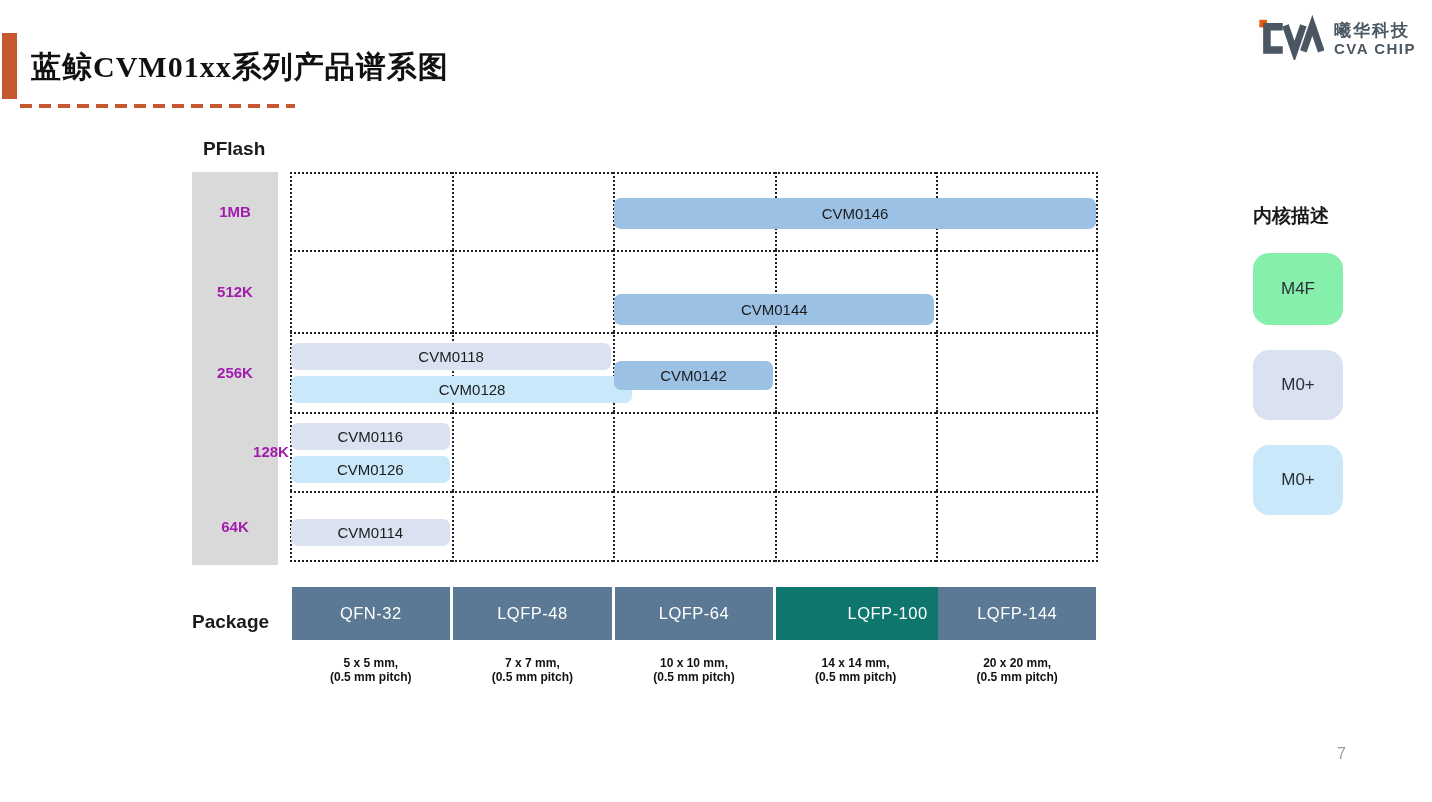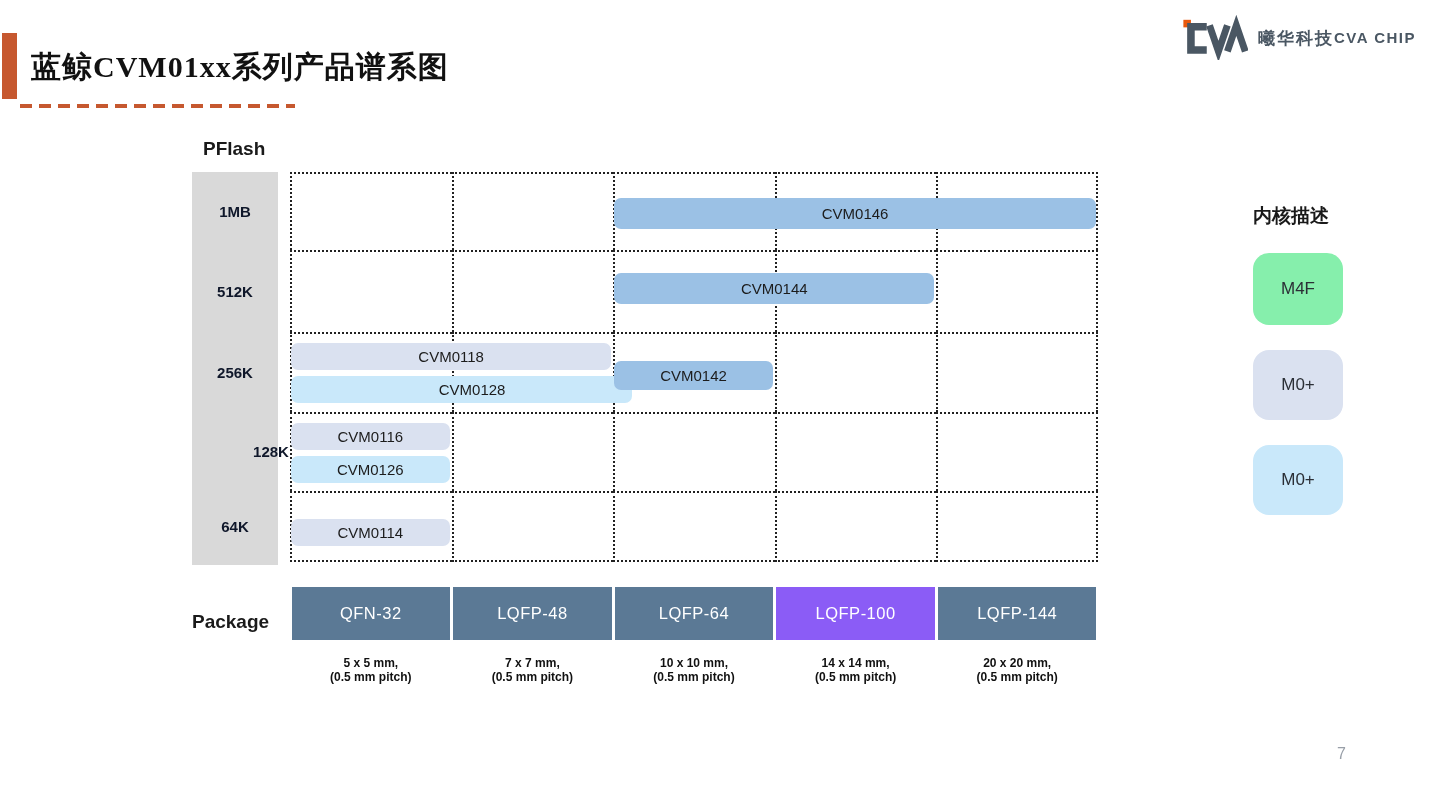--- a/index.html
+++ b/index.html
@@ -9,30 +9,30 @@
 
   
   .accent-bar{left:2px;top:33px;width:15px;height:66px;background:#C6582F;}
   .slide-title{left:31px;top:47px;font-family:"Liberation Serif","DejaVu Serif",serif;
                font-size:30px;font-weight:700;letter-spacing:1px;color:#111;white-space:nowrap;}
   .dashed-rule{left:20px;top:104px;width:275px;height:4px;
                background:repeating-linear-gradient(90deg,#C6582F 0 12px,transparent 12px 19px);}
 
   
   .logo{right:16px;top:14px;display:flex;align-items:center;gap:10px;}
-  .logo-text{display:flex;flex-direction:row;line-height:1.15;color:#4A5763;}
+  .logo-text{display:flex;flex-direction:column;line-height:1.15;color:#4A5763;}
   .logo-cn{font-size:17px;font-weight:700;letter-spacing:2px;}
   .logo-en{font-size:15px;font-weight:700;letter-spacing:1.5px;}
 
   
   .y-title{left:203px;top:138px;font-size:19px;font-weight:700;}
   .x-title{left:192px;top:611px;font-size:19px;font-weight:700;}
   .axis-col{left:192px;top:172px;width:86px;height:393px;background:#D9D9D9;}
   .flash-label{left:192px;width:86px;display:flex;align-items:center;justify-content:center;
-               font-size:15px;font-weight:700;color:#0f172a;}
+               font-size:15px;font-weight:700;color:#a21caf;}
 
   
   .cell{box-sizing:border-box;border-top:2px dotted rgba(10,10,10,.9);
         border-left:2px dotted rgba(10,10,10,.9);}
   .cell.last-col{border-right:2px dotted rgba(10,10,10,.9);}
   .cell.last-row{border-bottom:2px dotted rgba(10,10,10,.9);}
 
   
   .bar{display:flex;align-items:center;justify-content:center;border-radius:7px;
        font-size:15px;color:#1c1c1c;}
@@ -97,21 +97,21 @@
       <div class="abs cell" style="left: 451.6px; top: 412px; width: 161.6px; height: 79px;"></div>
       <div class="abs cell" style="left: 613.2px; top: 412px; width: 161.6px; height: 79px;"></div>
       <div class="abs cell" style="left: 774.8px; top: 412px; width: 161.6px; height: 79px;"></div>
       <div class="abs cell last-col" style="left: 936.4px; top: 412px; width: 161.6px; height: 79px;"></div>
       <div class="abs cell last-row" style="left: 290px; top: 491px; width: 161.6px; height: 71px;"></div>
       <div class="abs cell last-row" style="left: 451.6px; top: 491px; width: 161.6px; height: 71px;"></div>
       <div class="abs cell last-row" style="left: 613.2px; top: 491px; width: 161.6px; height: 71px;"></div>
       <div class="abs cell last-row" style="left: 774.8px; top: 491px; width: 161.6px; height: 71px;"></div>
       <div class="abs cell last-col last-row" style="left: 936.4px; top: 491px; width: 161.6px; height: 71px;"></div>
       <div class="abs bar" style="left: 614.2px; top: 197.5px; width: 481.8px; height: 31px; background: rgb(155, 193, 229);">CVM0146</div>
-      <div class="abs bar" style="left: 614.2px; top: 273px; width: 320.2px; height: 31px; background: rgb(155, 193, 229);">CVM0144</div>
+      <div class="abs bar" style="left: 614.2px; top: 294px; width: 320.2px; height: 31px; background: rgb(155, 193, 229);">CVM0144</div>
       <div class="abs bar" style="left: 291px; top: 343px; width: 320.2px; height: 27px; background: rgb(218, 225, 240);">CVM0118</div>
       <div class="abs bar" style="left: 291px; top: 376px; width: 320.2px; height: 27px; background: rgb(201, 232, 250); padding-left: 21px;">CVM0128</div>
       <div class="abs bar" style="left: 614.2px; top: 360.5px; width: 158.6px; height: 29px; background: rgb(155, 193, 229);">CVM0142</div>
       <div class="abs bar" style="left: 291px; top: 423px; width: 158.6px; height: 27px; background: rgb(218, 225, 240);">CVM0116</div>
       <div class="abs bar" style="left: 291px; top: 456px; width: 158.6px; height: 27px; background: rgb(201, 232, 250);">CVM0126</div>
       <div class="abs bar" style="left: 291px; top: 519px; width: 158.6px; height: 27px; background: rgb(218, 225, 240);">CVM0114</div>
       <div class="abs pkg-header" style="left: 291.5px; top: 587px; width: 158.6px; height: 53px; background: rgb(91, 121, 149);">QFN-32</div>
       <div class="abs pkg-dim" style="left: 290px; top: 656px; width: 161.6px;">
         <div>5 x 5 mm,</div>
         <div>(0.5 mm pitch)</div>
@@ -119,21 +119,21 @@
       <div class="abs pkg-header" style="left: 453.1px; top: 587px; width: 158.6px; height: 53px; background: rgb(91, 121, 149);">LQFP-48</div>
       <div class="abs pkg-dim" style="left: 451.6px; top: 656px; width: 161.6px;">
         <div>7 x 7 mm,</div>
         <div>(0.5 mm pitch)</div>
       </div>
       <div class="abs pkg-header" style="left: 614.7px; top: 587px; width: 158.6px; height: 53px; background: rgb(91, 121, 149);">LQFP-64</div>
       <div class="abs pkg-dim" style="left: 613.2px; top: 656px; width: 161.6px;">
         <div>10 x 10 mm,</div>
         <div>(0.5 mm pitch)</div>
       </div>
-      <div class="abs pkg-header" style="left: 776.3px; top: 587px; width: 158.6px; height: 53px; background: #8b5cf6;">LQFP-100</div>
+      <div class="abs pkg-header" style="left: 776.3px; top: 587px; width: 158.6px; height: 53px; background: #0f766e; padding-left: 32px;">LQFP-100</div>
       <div class="abs pkg-dim" style="left: 774.8px; top: 656px; width: 161.6px;">
         <div>14 x 14 mm,</div>
         <div>(0.5 mm pitch)</div>
       </div>
       <div class="abs pkg-header" style="left: 937.9px; top: 587px; width: 158.6px; height: 53px; background: rgb(91, 121, 149);">LQFP-144</div>
       <div class="abs pkg-dim" style="left: 936.4px; top: 656px; width: 161.6px;">
         <div>20 x 20 mm,</div>
         <div>(0.5 mm pitch)</div>
       </div>
     </div>

